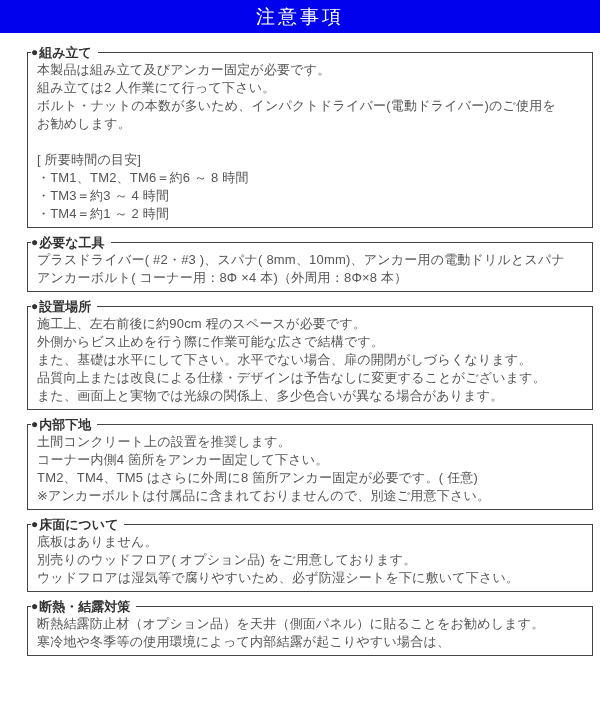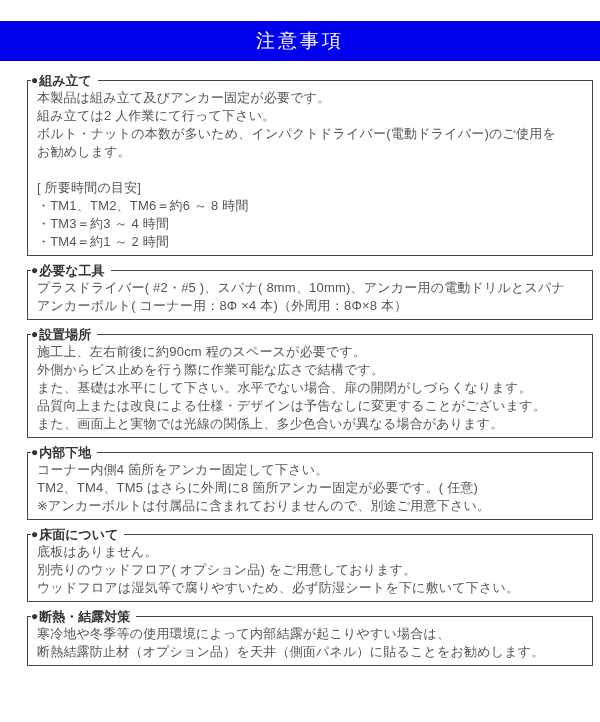--- a/index.html
+++ b/index.html
@@ -8,22 +8,21 @@
     padding: 0;
     background: #ffffff;
     font-family: "Liberation Sans", "DejaVu Sans", sans-serif;
   }
   body {
     width: 600px;
     height: 722px;
     overflow: hidden;
   }
   .title-bar {
-    margin-top: 21px;
-    height: 40px;
+    height: 33px;
     background: #0101ee;
     display: flex;
     align-items: center;
     justify-content: center;
   }
   .title-bar h1 {
     margin: 0;
     color: #ffffff;
     font-size: 19px;
     font-weight: normal;
@@ -91,58 +90,59 @@
     <div class="line">・TM1、TM2、TM6＝約6 ～ 8 時間</div>
     <div class="line">・TM3＝約3 ～ 4 時間</div>
     <div class="line">・TM4＝約1 ～ 2 時間</div>
   </section>
 
   <section class="box">
     <div class="legend">
       <span class="bullet">●</span>
       <span>必要な工具</span>
     </div>
-    <div class="line">プラスドライバー( #2・#5 )、スパナ( 8mm、10mm)、アンカー用の電動ドリルとスパナ</div>
+    <div class="line">プラスドライバー( #2・#3 )、スパナ( 8mm、10mm)、アンカー用の電動ドリルとスパナ</div>
     <div class="line">アンカーボルト( コーナー用：8Φ ×4 本)（外周用：8Φ×8 本）</div>
   </section>
 
   <section class="box">
     <div class="legend">
       <span class="bullet">●</span>
       <span>設置場所</span>
     </div>
     <div class="line">施工上、左右前後に約90cm 程のスペースが必要です。</div>
     <div class="line">外側からビス止めを行う際に作業可能な広さで結構です。</div>
     <div class="line">また、基礎は水平にして下さい。水平でない場合、扉の開閉がしづらくなります。</div>
     <div class="line">品質向上または改良による仕様・デザインは予告なしに変更することがございます。</div>
     <div class="line">また、画面上と実物では光線の関係上、多少色合いが異なる場合があります。</div>
   </section>
 
   <section class="box">
     <div class="legend">
       <span class="bullet">●</span>
       <span>内部下地</span>
     </div>
+    <div class="line">土間コンクリート上の設置を推奨します。</div>
     <div class="line">コーナー内側4 箇所をアンカー固定して下さい。</div>
     <div class="line">TM2、TM4、TM5 はさらに外周に8 箇所アンカー固定が必要です。( 任意)</div>
     <div class="line">※アンカーボルトは付属品に含まれておりませんので、別途ご用意下さい。</div>
   </section>
 
   <section class="box">
     <div class="legend">
       <span class="bullet">●</span>
       <span>床面について</span>
     </div>
     <div class="line">底板はありません。</div>
     <div class="line">別売りのウッドフロア( オプション品) をご用意しております。</div>
     <div class="line">ウッドフロアは湿気等で腐りやすいため、必ず防湿シートを下に敷いて下さい。</div>
   </section>
 
   <section class="box">
     <div class="legend">
       <span class="bullet">●</span>
       <span>断熱・結露対策</span>
     </div>
+    <div class="line">断熱結露防止材（オプション品）を天井（側面パネル）に貼ることをお勧めします。</div>
     <div class="line">寒冷地や冬季等の使用環境によって内部結露が起こりやすい場合は、</div>
-    <div class="line">断熱結露防止材（オプション品）を天井（側面パネル）に貼ることをお勧めします。</div>
   </section>
 
 </main>
 
 </body></html>

